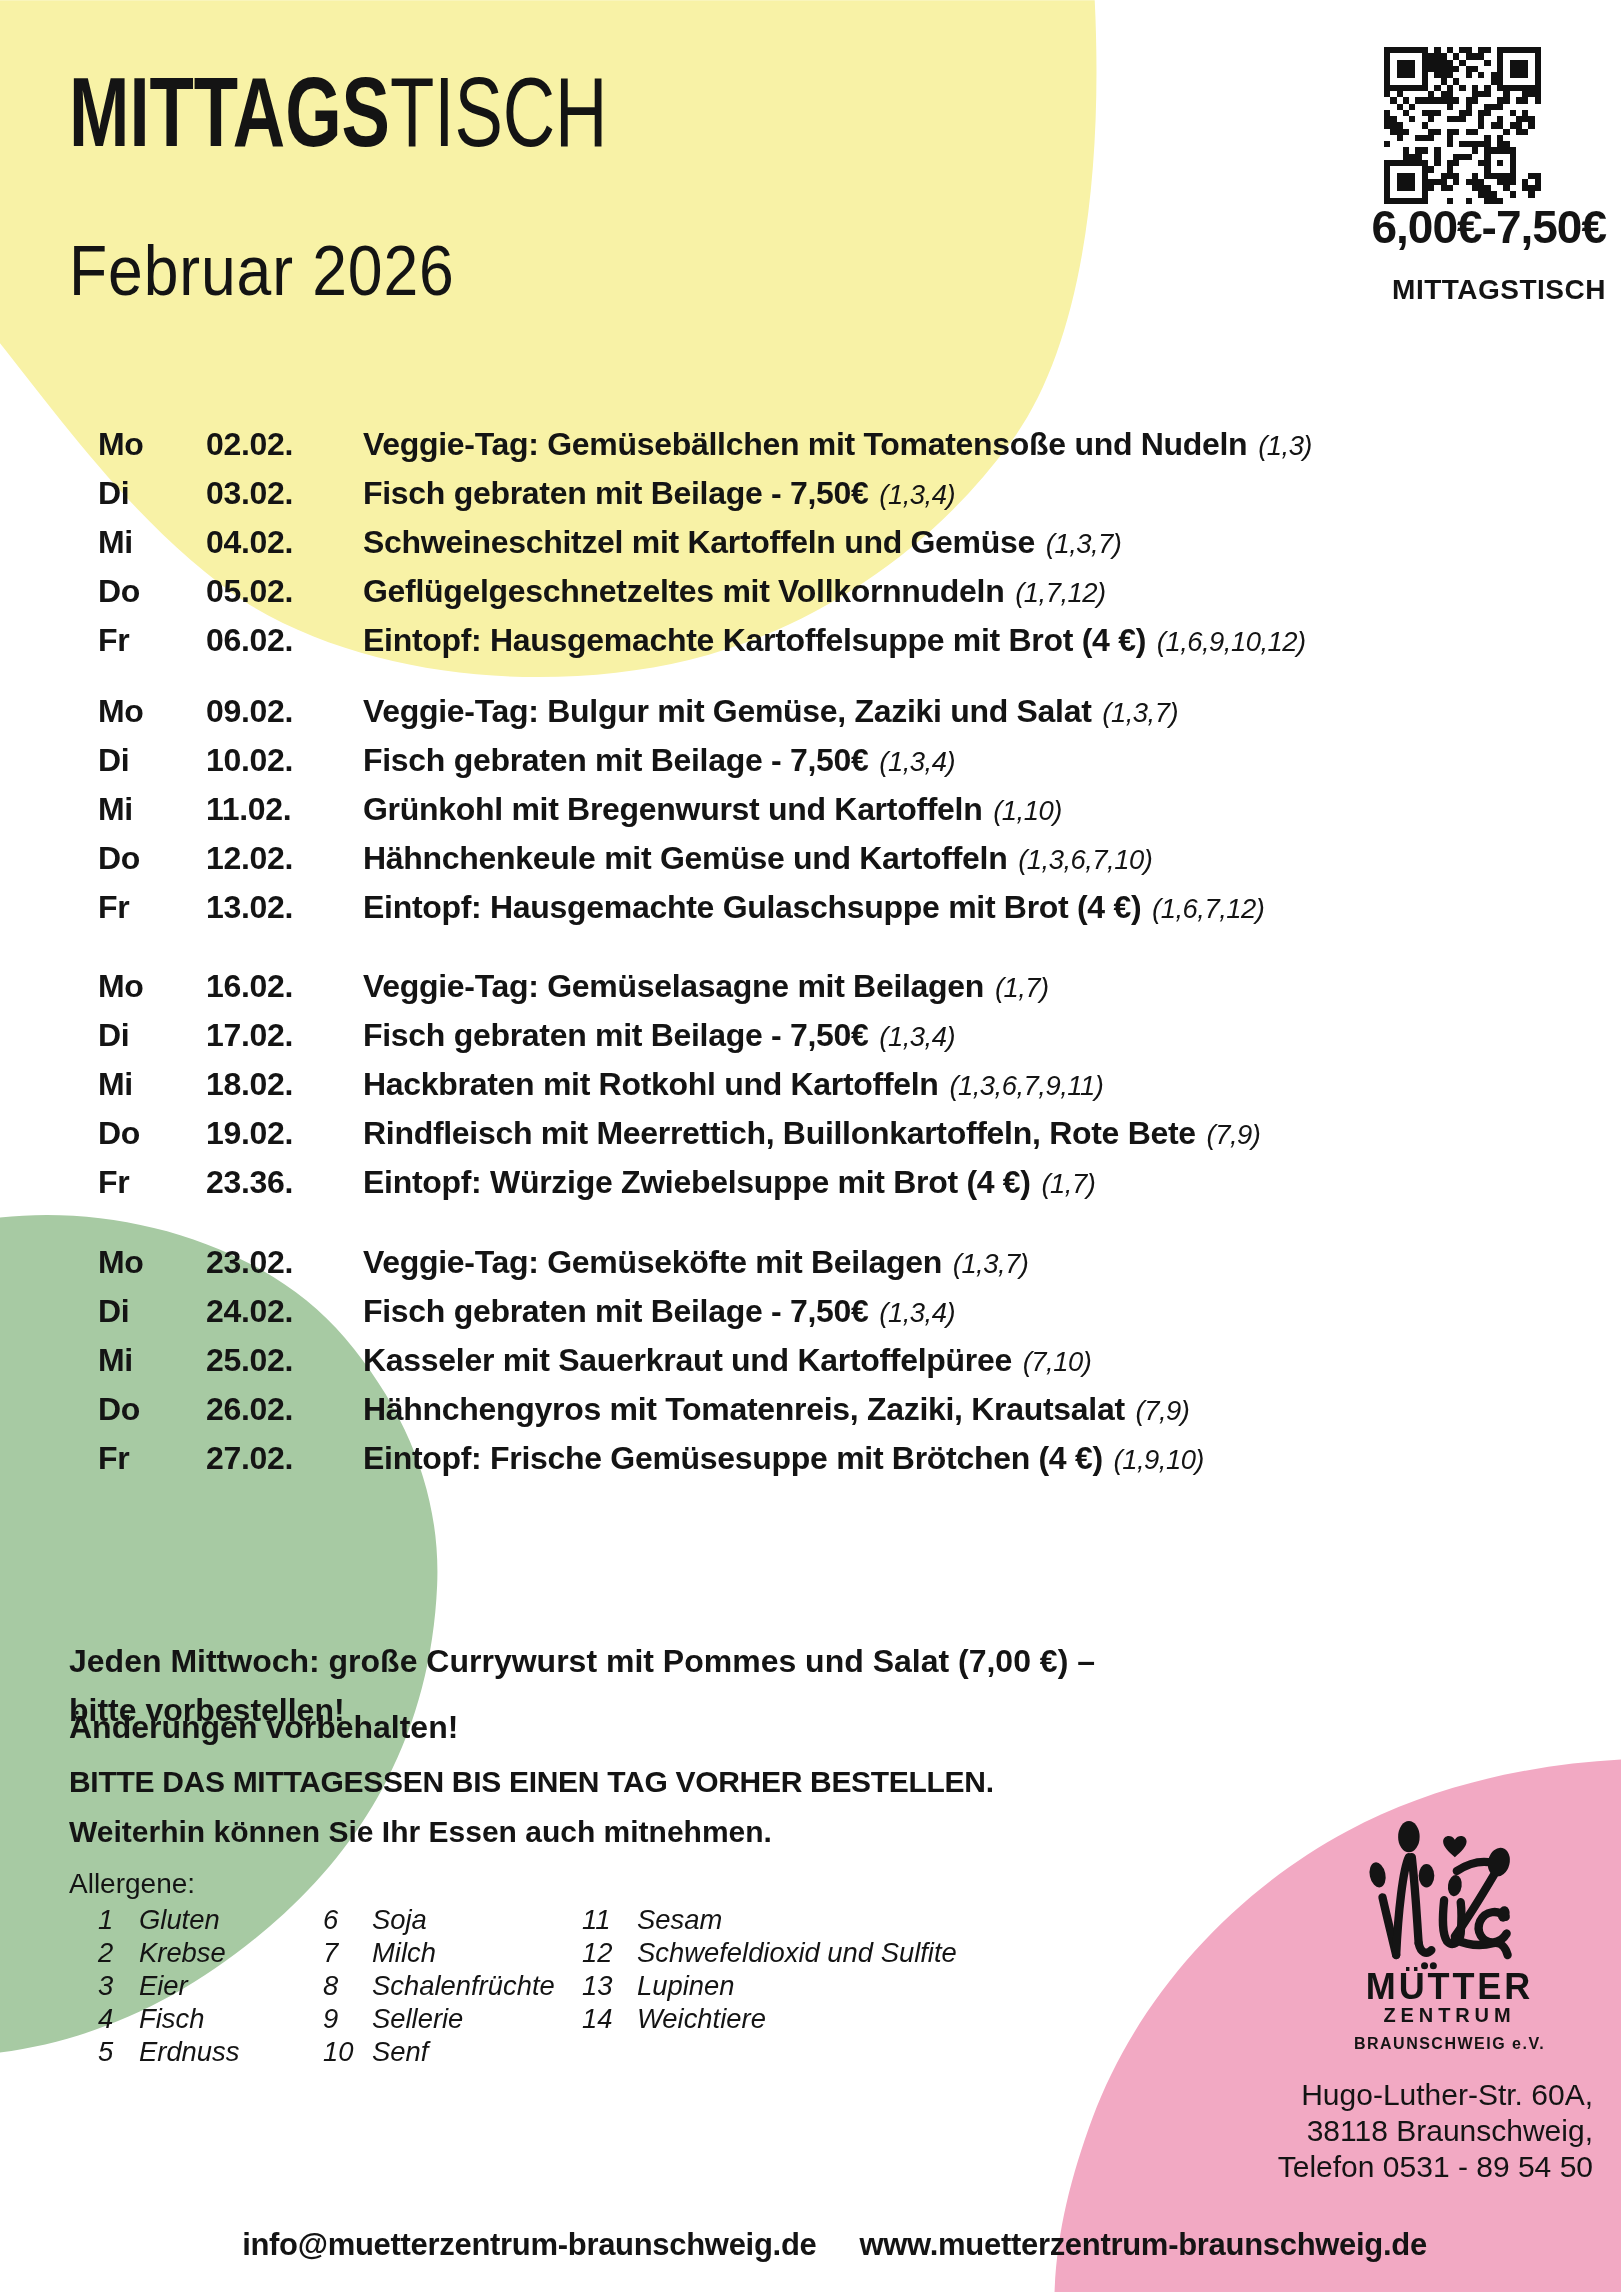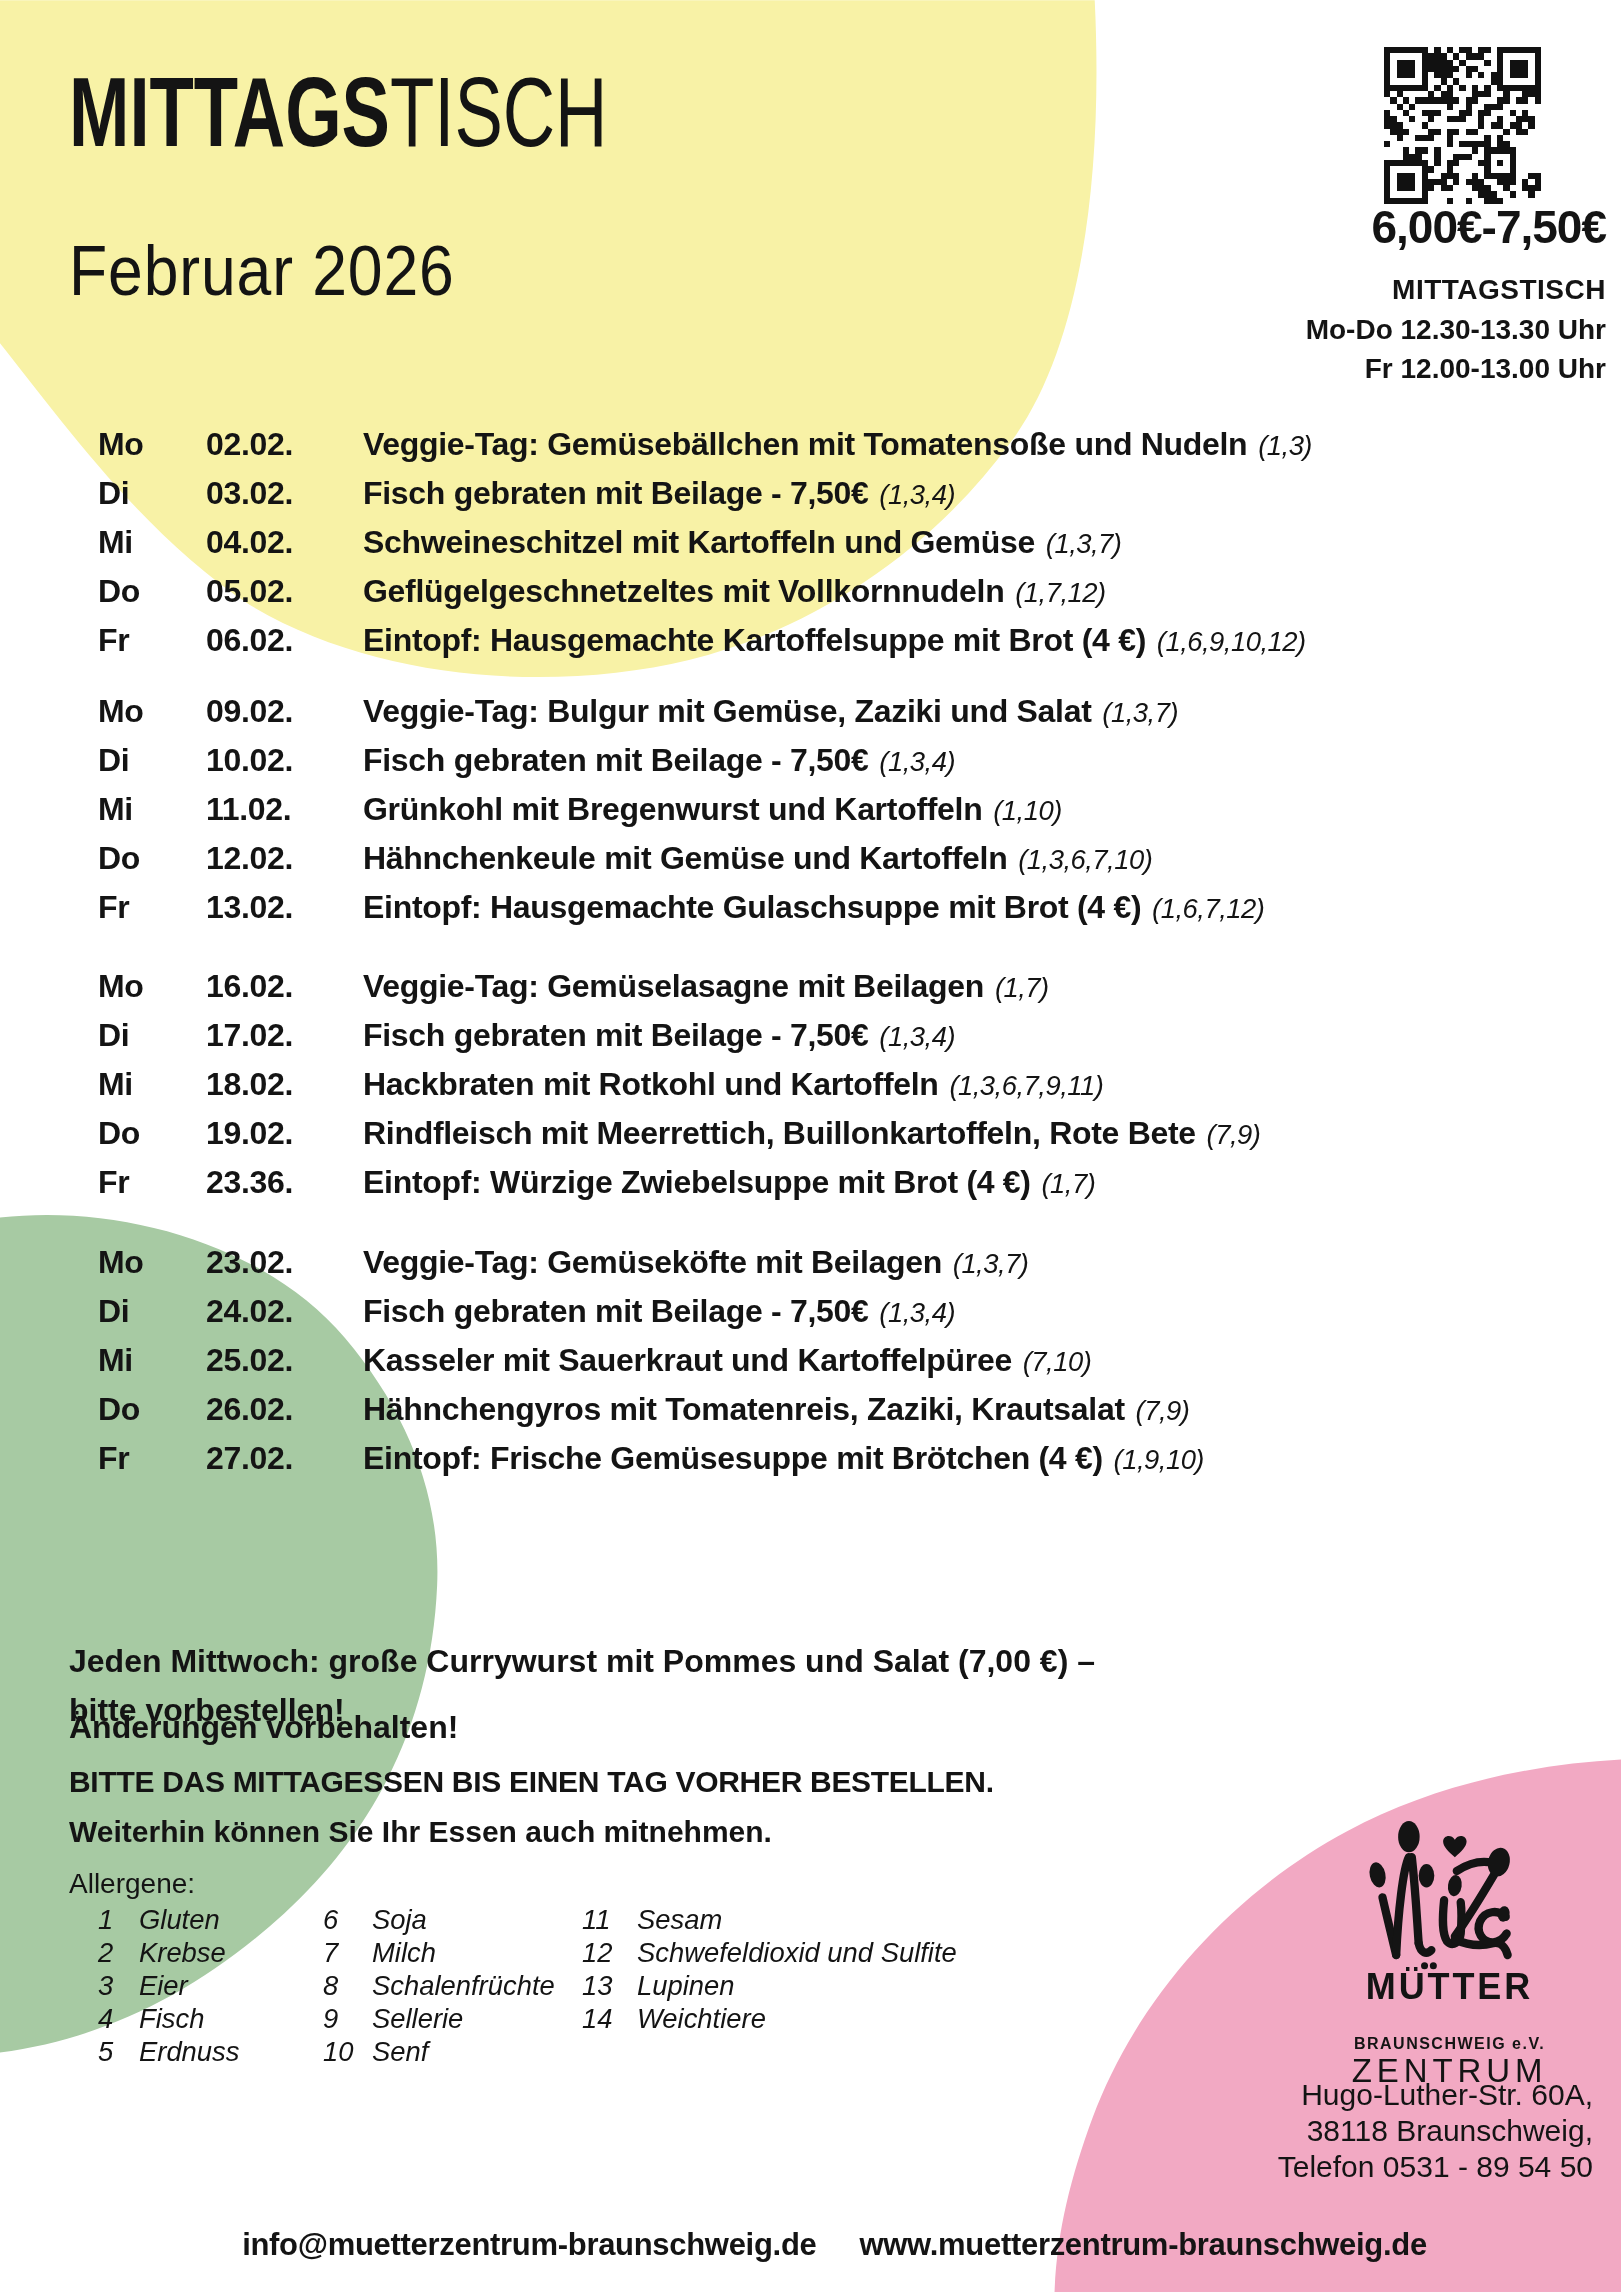--- a/index.html
+++ b/index.html
@@ -53,21 +53,21 @@
   .alg-col{position:absolute;top:1903px;font-size:27.4px;font-style:italic;font-weight:400;
            line-height:33px;white-space:nowrap;}
   .alg-col-1{left:98px;}.alg-col-2{left:323px;}.alg-col-3{left:582px;}
   .alg-item{display:flex;}
   .alg-col-1 .alg-num{width:41px;}.alg-col-2 .alg-num{width:49px;}.alg-col-3 .alg-num{width:55px;}
 
   
   .logo-svg{position:absolute;left:1360px;top:1806px;width:176px;height:167px;}
   .logo-line{position:absolute;left:1321px;width:257px;text-align:center;white-space:nowrap;}
   .logo-line1{top:1966px;font-size:36px;font-weight:800;letter-spacing:2.9px;}
-  .logo-line2{top:2004px;font-size:33px;font-weight:400;letter-spacing:4.9px;margin-top:48px;}
+  .logo-line2{top:2004px;font-size:20px;font-weight:700;letter-spacing:4.9px;}
   .logo-line3{top:2035px;font-size:16px;font-weight:700;letter-spacing:1.5px;}
   .address{position:absolute;right:76px;top:2077px;text-align:right;font-size:30px;
            line-height:36px;font-weight:400;white-space:nowrap;}
   .footer{position:absolute;left:59px;right:59px;top:2227px;text-align:center;font-size:31px;
           font-weight:700;letter-spacing:-0.3px;white-space:nowrap;}
   .footer .site{margin-left:43px;}
 </style>
 </head>
 <body>
 
@@ -391,24 +391,20 @@
       <rect x="5" y="24" width="1" height="1" fill="#111"></rect>
       <rect x="6" y="24" width="1" height="1" fill="#111"></rect>
       <rect x="10" y="24" width="1" height="1" fill="#111"></rect>
       <rect x="13" y="24" width="1" height="1" fill="#111"></rect>
       <rect x="16" y="24" width="1" height="1" fill="#111"></rect>
       <rect x="17" y="24" width="1" height="1" fill="#111"></rect>
       <rect x="18" y="24" width="1" height="1" fill="#111"></rect>
     </svg>
   <div class="price">6,00€-7,50€</div>
   <div class="hr-title">MITTAGSTISCH</div>
-  <div class="hr-hours" id="hours">
-      <div>Mo-Do  12.30-13.30 Uhr</div>
-      <div>Fr  12.00-13.00 Uhr</div>
-    </div>
 
   <div id="menu">
       <div class="menu-week">
         <div class="menu-row">
           <span class="col-day">Mo</span>
           <span class="col-date">02.02.</span>
           <span class="col-dish">Veggie-Tag: Gemüsebällchen mit Tomatensoße und Nudeln<em class="allergen-note">(1,3)</em></span>
         </div>
         <div class="menu-row">
           <span class="col-day">Di</span>

